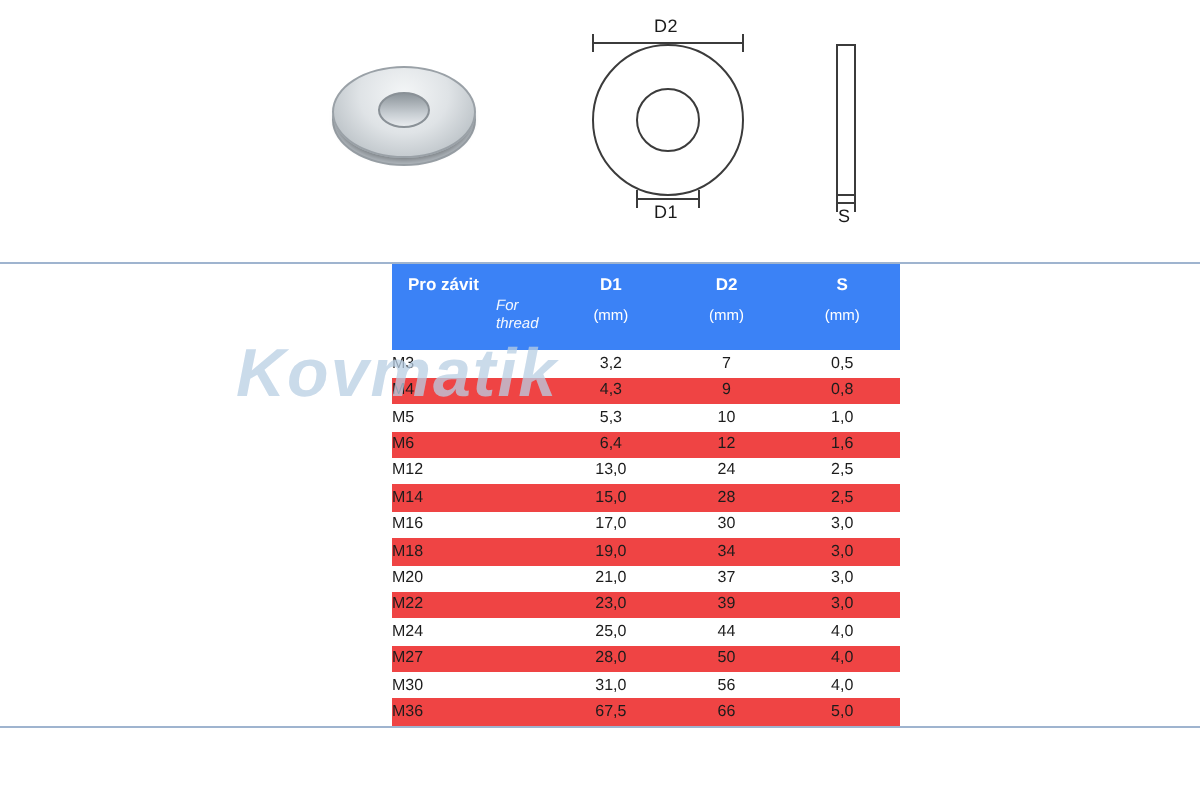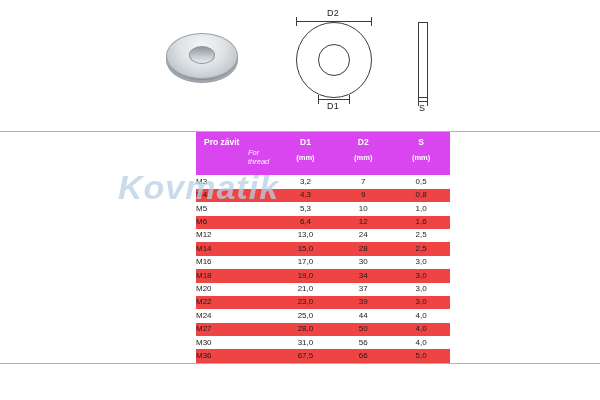--- a/index.html
+++ b/index.html
@@ -131,21 +131,21 @@
     border-bottom: 1px solid #9fb4cf;
     box-sizing: border-box;
   }
   table {
     border-collapse: collapse;
     margin: 0;
     width: 254px;
     margin-left: 196px;
   }
   thead th {
-    background: #d946ef;
+    background: #3b82f6;
     color: #ffffff;
     font-size: 8.5px;
     font-weight: bold;
     padding: 0;
     text-align: center;
     vertical-align: top;
     border: none;
     line-height: 1.25;
   }
   thead th .h-main {
@@ -155,21 +155,21 @@
   thead th .h-sub {
     display: block;
     font-weight: normal;
     font-style: italic;
     font-size: 7.5px;
     opacity: 0.95;
     margin-left: 44px;
   }
   thead th .h-unit {
     display: block;
-    font-weight: bold;
+    font-weight: normal;
     font-size: 7.5px;
     padding-top: 5px;
     padding-bottom: 4px;
   }
   th.col-thread { width: 70px; text-align: left; padding-left: 8px; }
   th.col-thread .h-main, th.col-thread .h-sub { text-align: left; }
   th.col-d1 { width: 56px; }
   th.col-d2 { width: 56px; }
   th.col-s  { width: 56px; }
 

